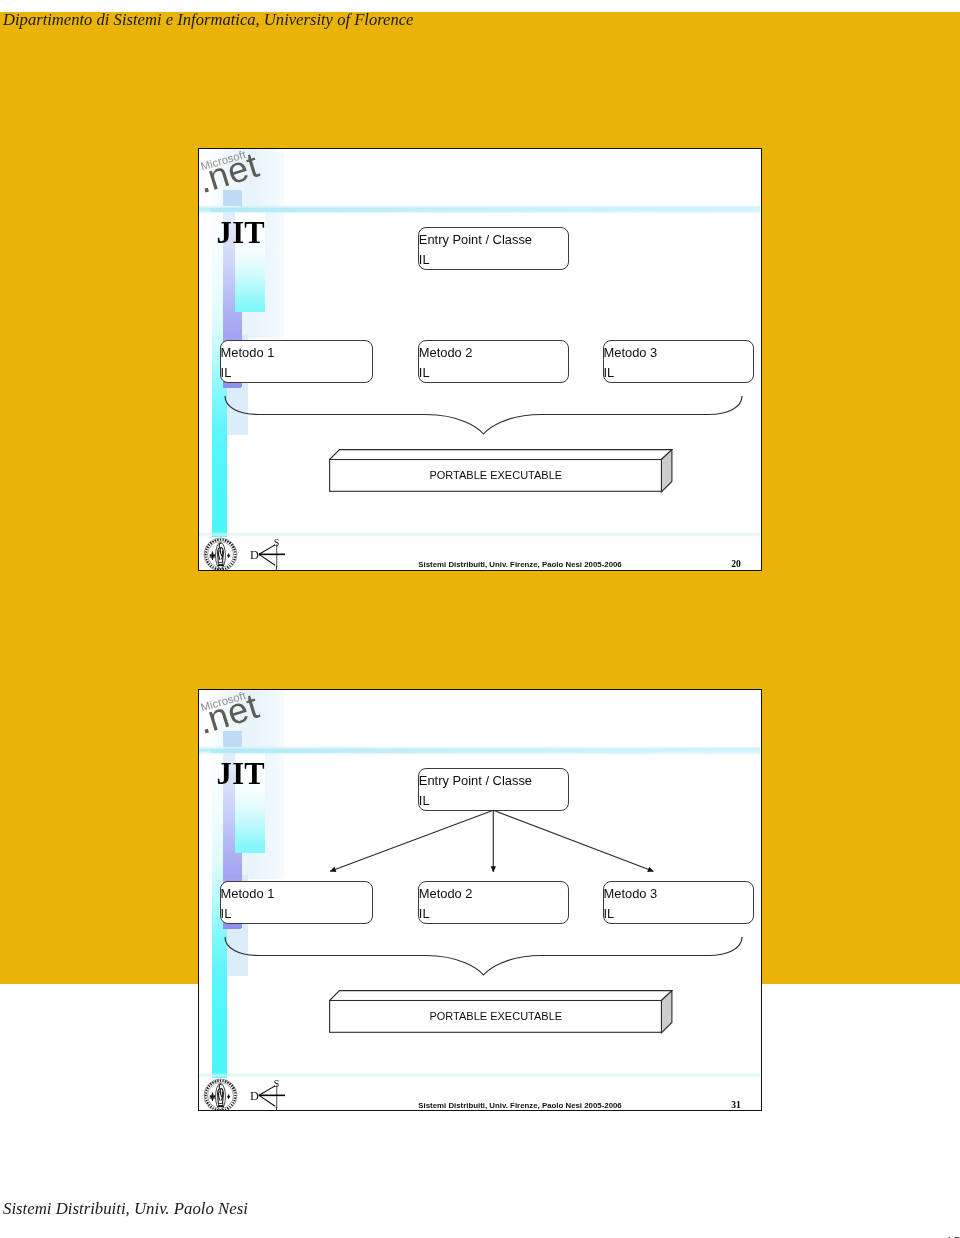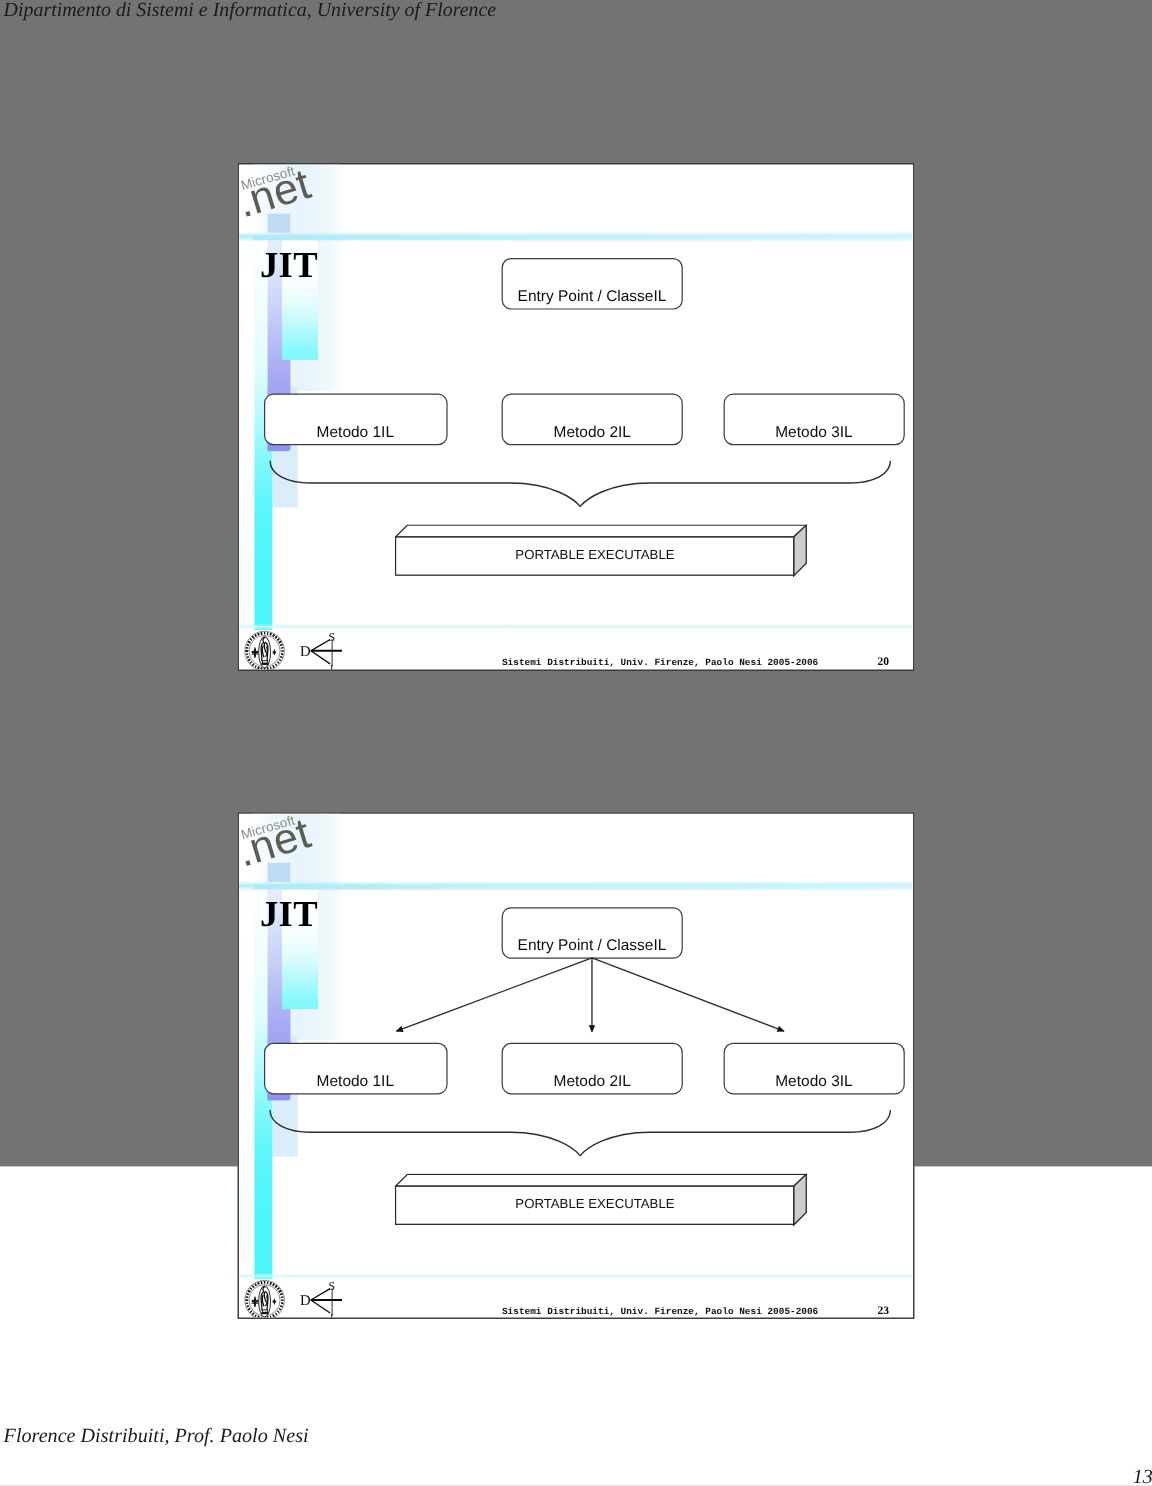--- a/index.html
+++ b/index.html
@@ -1,43 +1,43 @@
 <!DOCTYPE html>
 <html><head>
 <meta charset="utf-8">
 <title>Sistemi Distribuiti</title>
 <style>
   html,body{margin:0;padding:0;background:#ffffff;}
   body{width:960px;height:1238px;position:relative;overflow:hidden;
        font-family:"Liberation Serif",serif;-webkit-font-smoothing:antialiased;}
-  .page{position:absolute;left:0;top:0;width:960px;height:972px;background:#737373;}
+  .page{position:absolute;left:0;top:12px;width:960px;height:972px;background:#eab308;}
   .hdr{position:absolute;left:3px;top:0px;font-style:italic;font-weight:400;
        font-size:16.6px;line-height:1;color:#1a1a1a;white-space:nowrap;}
   .ftr-left{position:absolute;left:3px;top:1189px;font-style:italic;font-weight:400;
        font-size:16.8px;line-height:1;color:#1a1a1a;white-space:nowrap;}
   .ftr-right{position:absolute;left:944px;top:1223px;font-style:italic;font-weight:400;
        font-size:16.8px;line-height:1;color:#1a1a1a;}
   .slide{position:absolute;border:1.7px solid #111;background:#fff;box-sizing:border-box;overflow:hidden;}
   .sin{position:absolute;left:0;top:0;width:560px;height:419px;}
   .bar{position:absolute;}
   .logo{position:absolute;left:0.5px;top:0px;width:130px;height:78px;}
   .jit{position:absolute;font-weight:bold;font-size:30.5px;line-height:1;color:#000;
        font-family:"Liberation Serif",serif;letter-spacing:0.3px;}
   .rbox{position:absolute;box-sizing:border-box;border:1.2px solid #3b3b44;border-radius:8px;
         background:#fff;font-family:"Liberation Sans",sans-serif;font-size:12.9px;color:#0e0e0e;
-        display:flex;flex-direction:row;align-items:flex-start;justify-content:center;line-height:1.52;padding-top:21px;}
+        display:flex;flex-direction:column;align-items:flex-start;justify-content:center;line-height:1.52;padding-top:3px;}
   .brace{position:absolute;overflow:visible;}
   .cube-wrap{position:absolute;}
   .cube-wrap svg{position:absolute;left:0;top:0;}
   .pe-label{position:absolute;display:flex;align-items:center;justify-content:center;
         font-family:"Liberation Sans",sans-serif;font-size:11px;color:#0e0e0e;}
   .seal{position:absolute;}
   .dsi{position:absolute;}
   .sfoot{position:absolute;font-weight:bold;font-size:7.85px;line-height:1;color:#111;white-space:nowrap;
-         font-family:Liberation Mono, monospace;}
+         font-family:Liberation Sans, sans-serif;}
   .snum{position:absolute;font-weight:bold;font-size:9.6px;line-height:1;color:#000;
          font-family:"Liberation Serif",serif;}
   .arrows{position:absolute;left:0;top:0;overflow:visible;}
   .loader{position:absolute;}
   .loader-label{position:absolute;display:flex;align-items:center;justify-content:center;
         font-family:"Liberation Sans",sans-serif;font-size:12.8px;color:#111;}
 </style>
 </head>
 <body>
 
@@ -450,18 +450,18 @@
           <text x="53" y="80" font-family="Liberation Serif, serif" font-size="18" fill="#0a0a0a">I</text>
           <g stroke="#0a0a0a" fill="none" stroke-linecap="butt">
             <path d="M19 43 L53 23" stroke-width="2.3"></path>
             <path d="M19 43 L53 66" stroke-width="2.3"></path>
             <path d="M19 43 L74 43" stroke-width="3.4"></path>
             <path d="M56.5 22 L56.5 70" stroke-width="1.5"></path>
           </g>
         </svg>
       </div>      
         <div class="sfoot" style="left:219.3px;top:411.5px;">Sistemi Distribuiti, Univ. Firenze, Paolo Nesi 2005-2006</div>      
-        <div class="snum" style="left:532.2px;top:410.0px;">23</div>
+        <div class="snum" style="left:532.2px;top:410.0px;">31</div>
     </div>
   </div>
-  <div class="ftr-left">Florence Distribuiti, Prof. Paolo Nesi</div>
+  <div class="ftr-left">Sistemi Distribuiti, Univ. Paolo Nesi</div>
   <div class="ftr-right">13</div>
 </div>
 
 </body></html>

